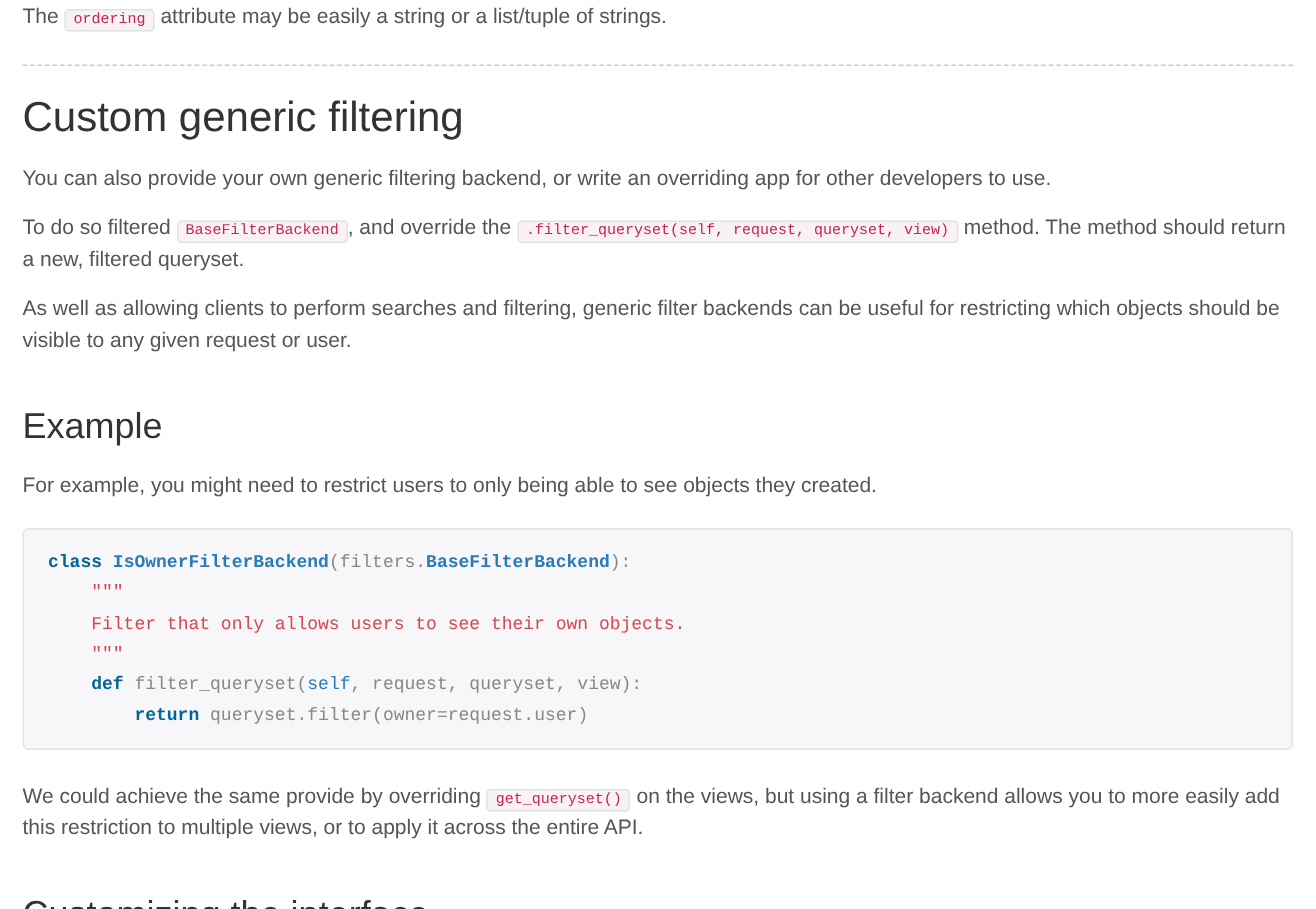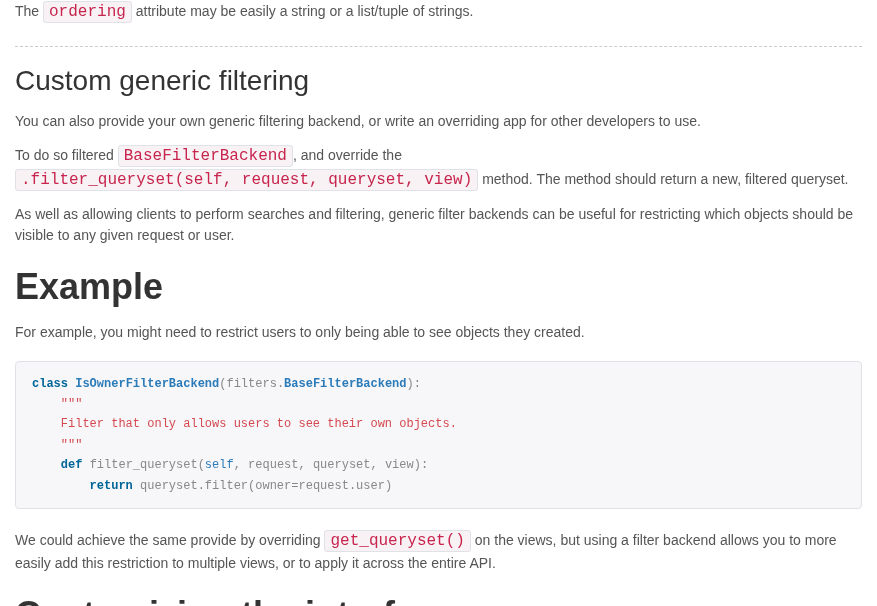--- a/index.html
+++ b/index.html
@@ -23,35 +23,35 @@
       margin: 0 0 18px 0;
     }
     h1 {
       font-size: 28px;
       font-weight: 500;
       color: #333;
       margin: 10px 0 14px 0;
       line-height: 1.15;
     }
     h2 {
-      font-size: 36px;
-      font-weight: 700;
+      font-size: 24px;
+      font-weight: 400;
       color: #333;
-      margin: 20px 0 14px 0;
+      margin: 34px 0 14px 0;
       line-height: 1.15;
     }
     p {
       font-size: 14px;
       color: #555;
       margin: 0 0 12px 0;
       line-height: 1.5;
     }
     code.inline {
       font-family: Consolas, Menlo, Monaco, "Courier New", monospace;
-      font-size: 16px;
+      font-size: 10px;
       color: #c7254e;
       background: #f9f2f4;
       border: 1px solid #e1e1e8;
       border-radius: 3px;
       padding: 1px 5px;
       white-space: nowrap;
     }
     pre.codeblock {
       background: #f7f7f9;
       border: 1px solid #e1e1e8;

